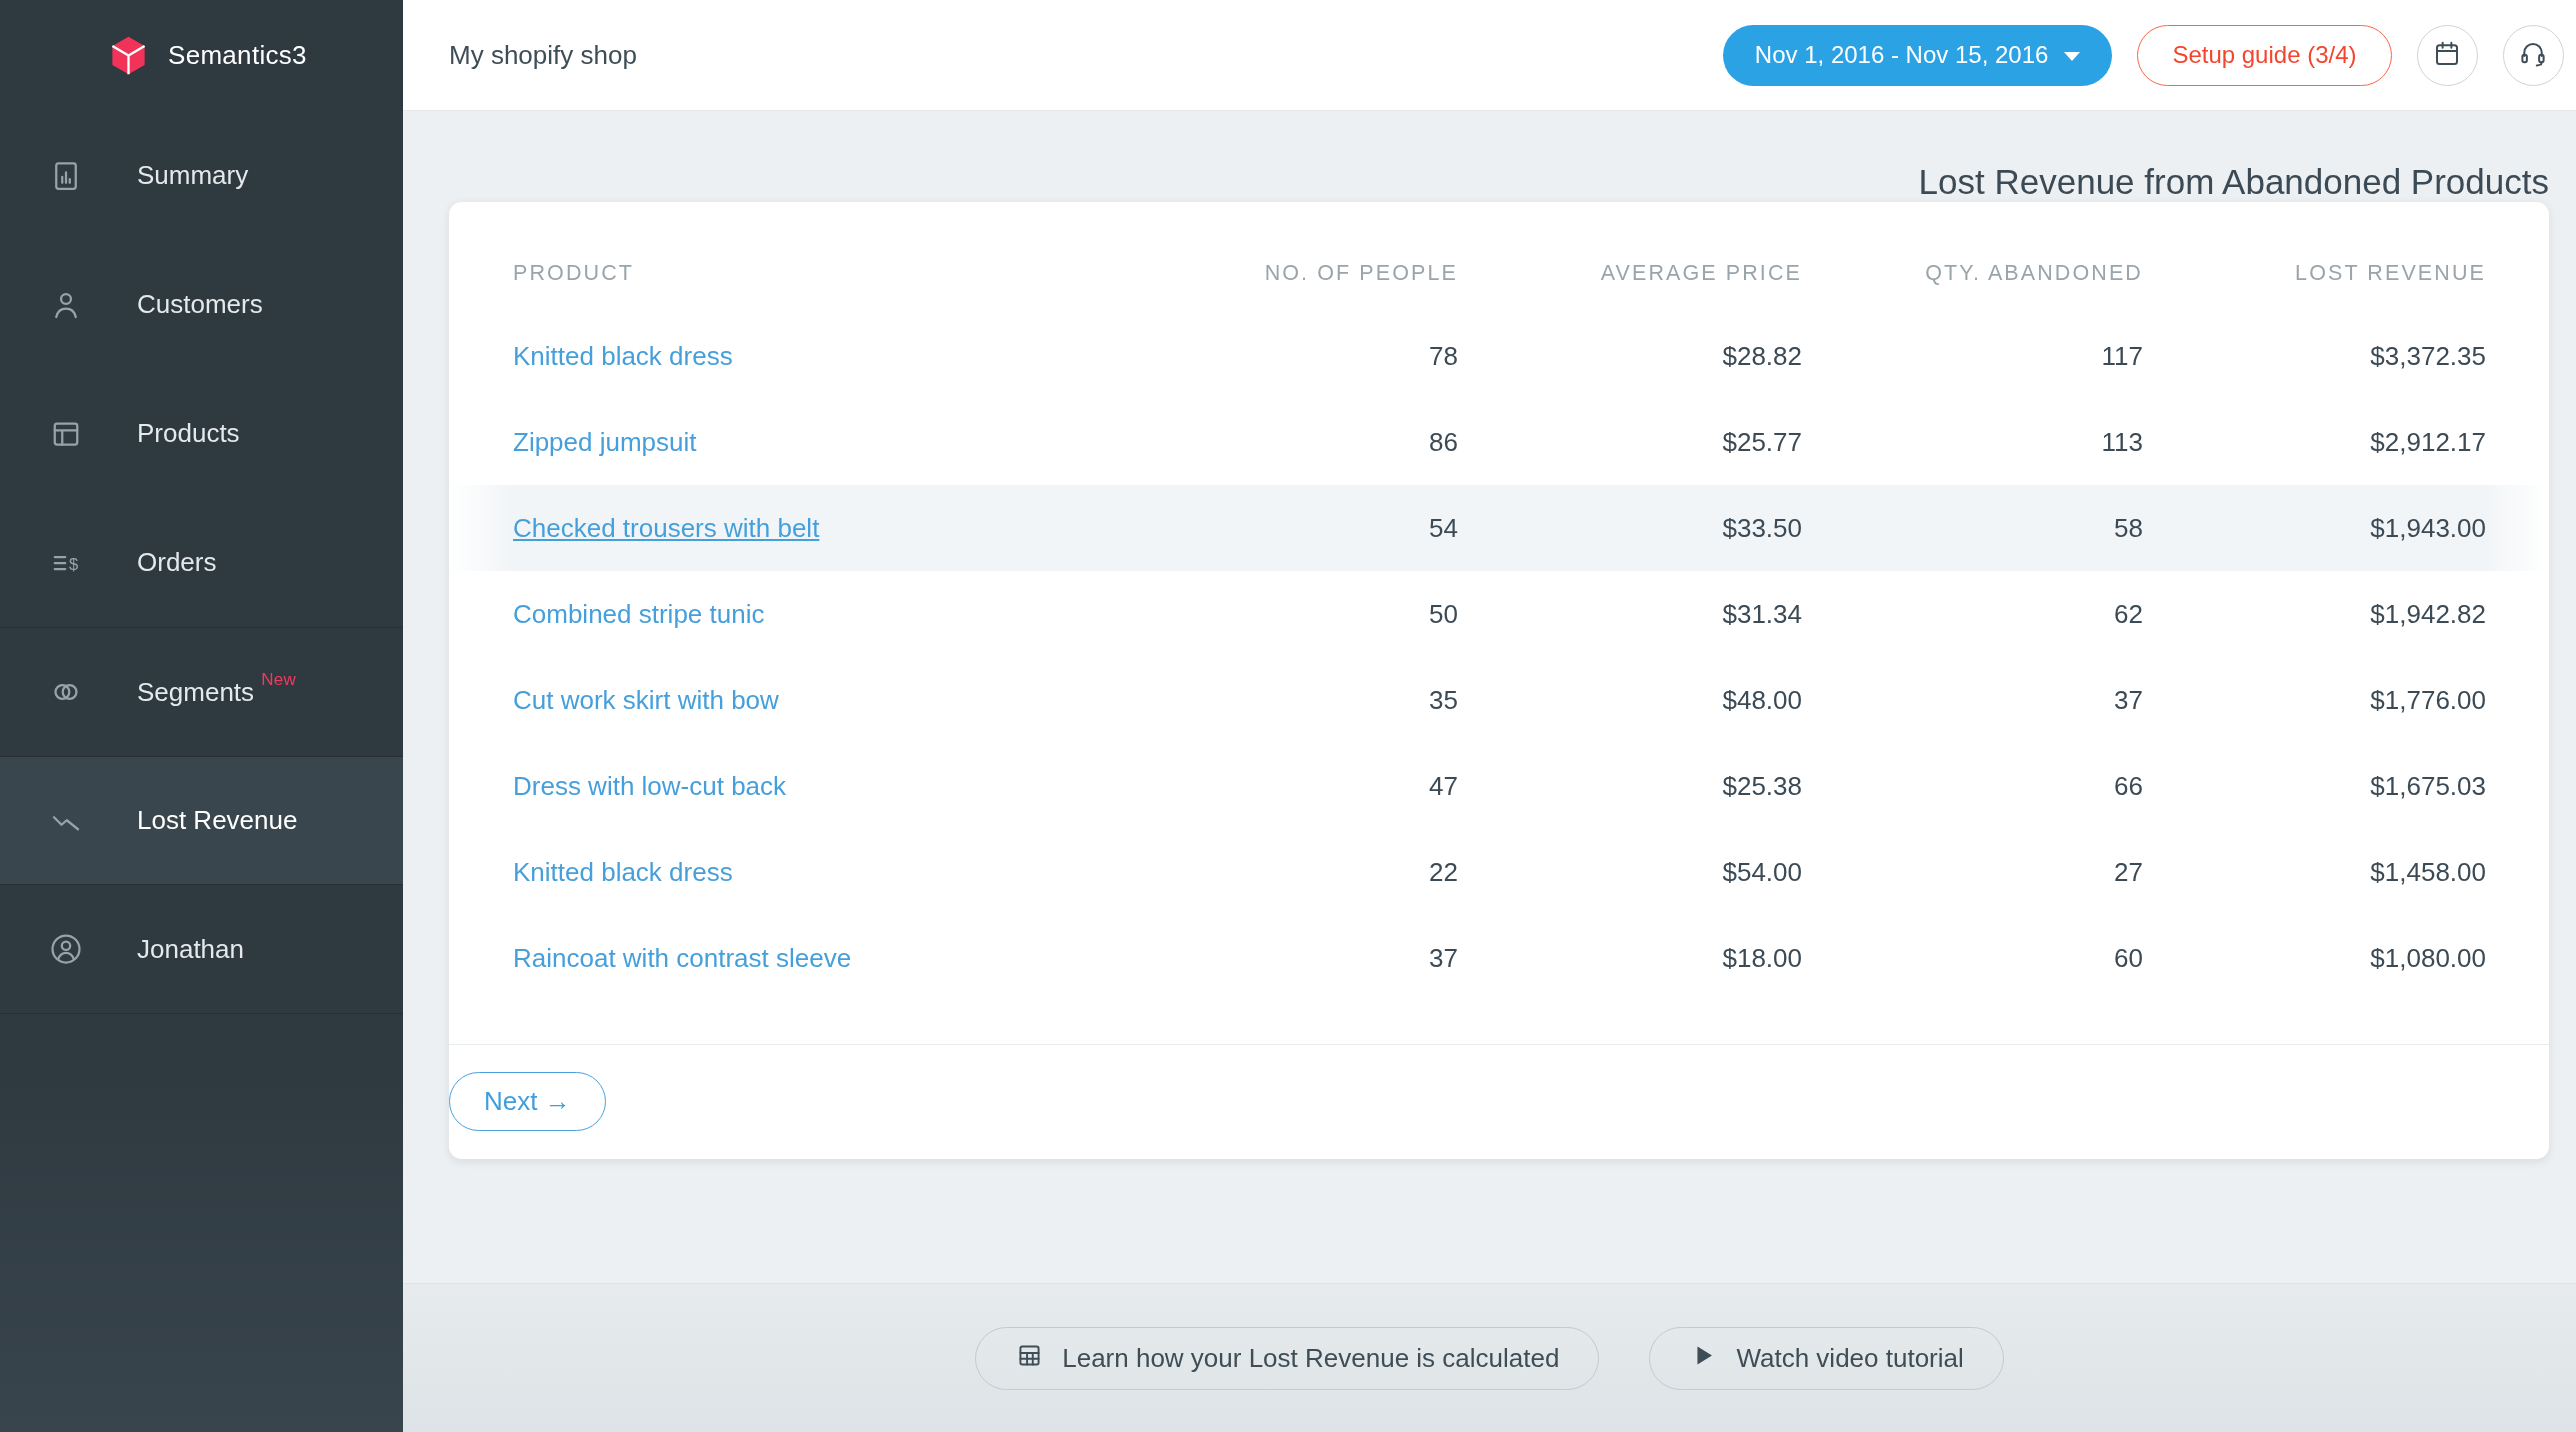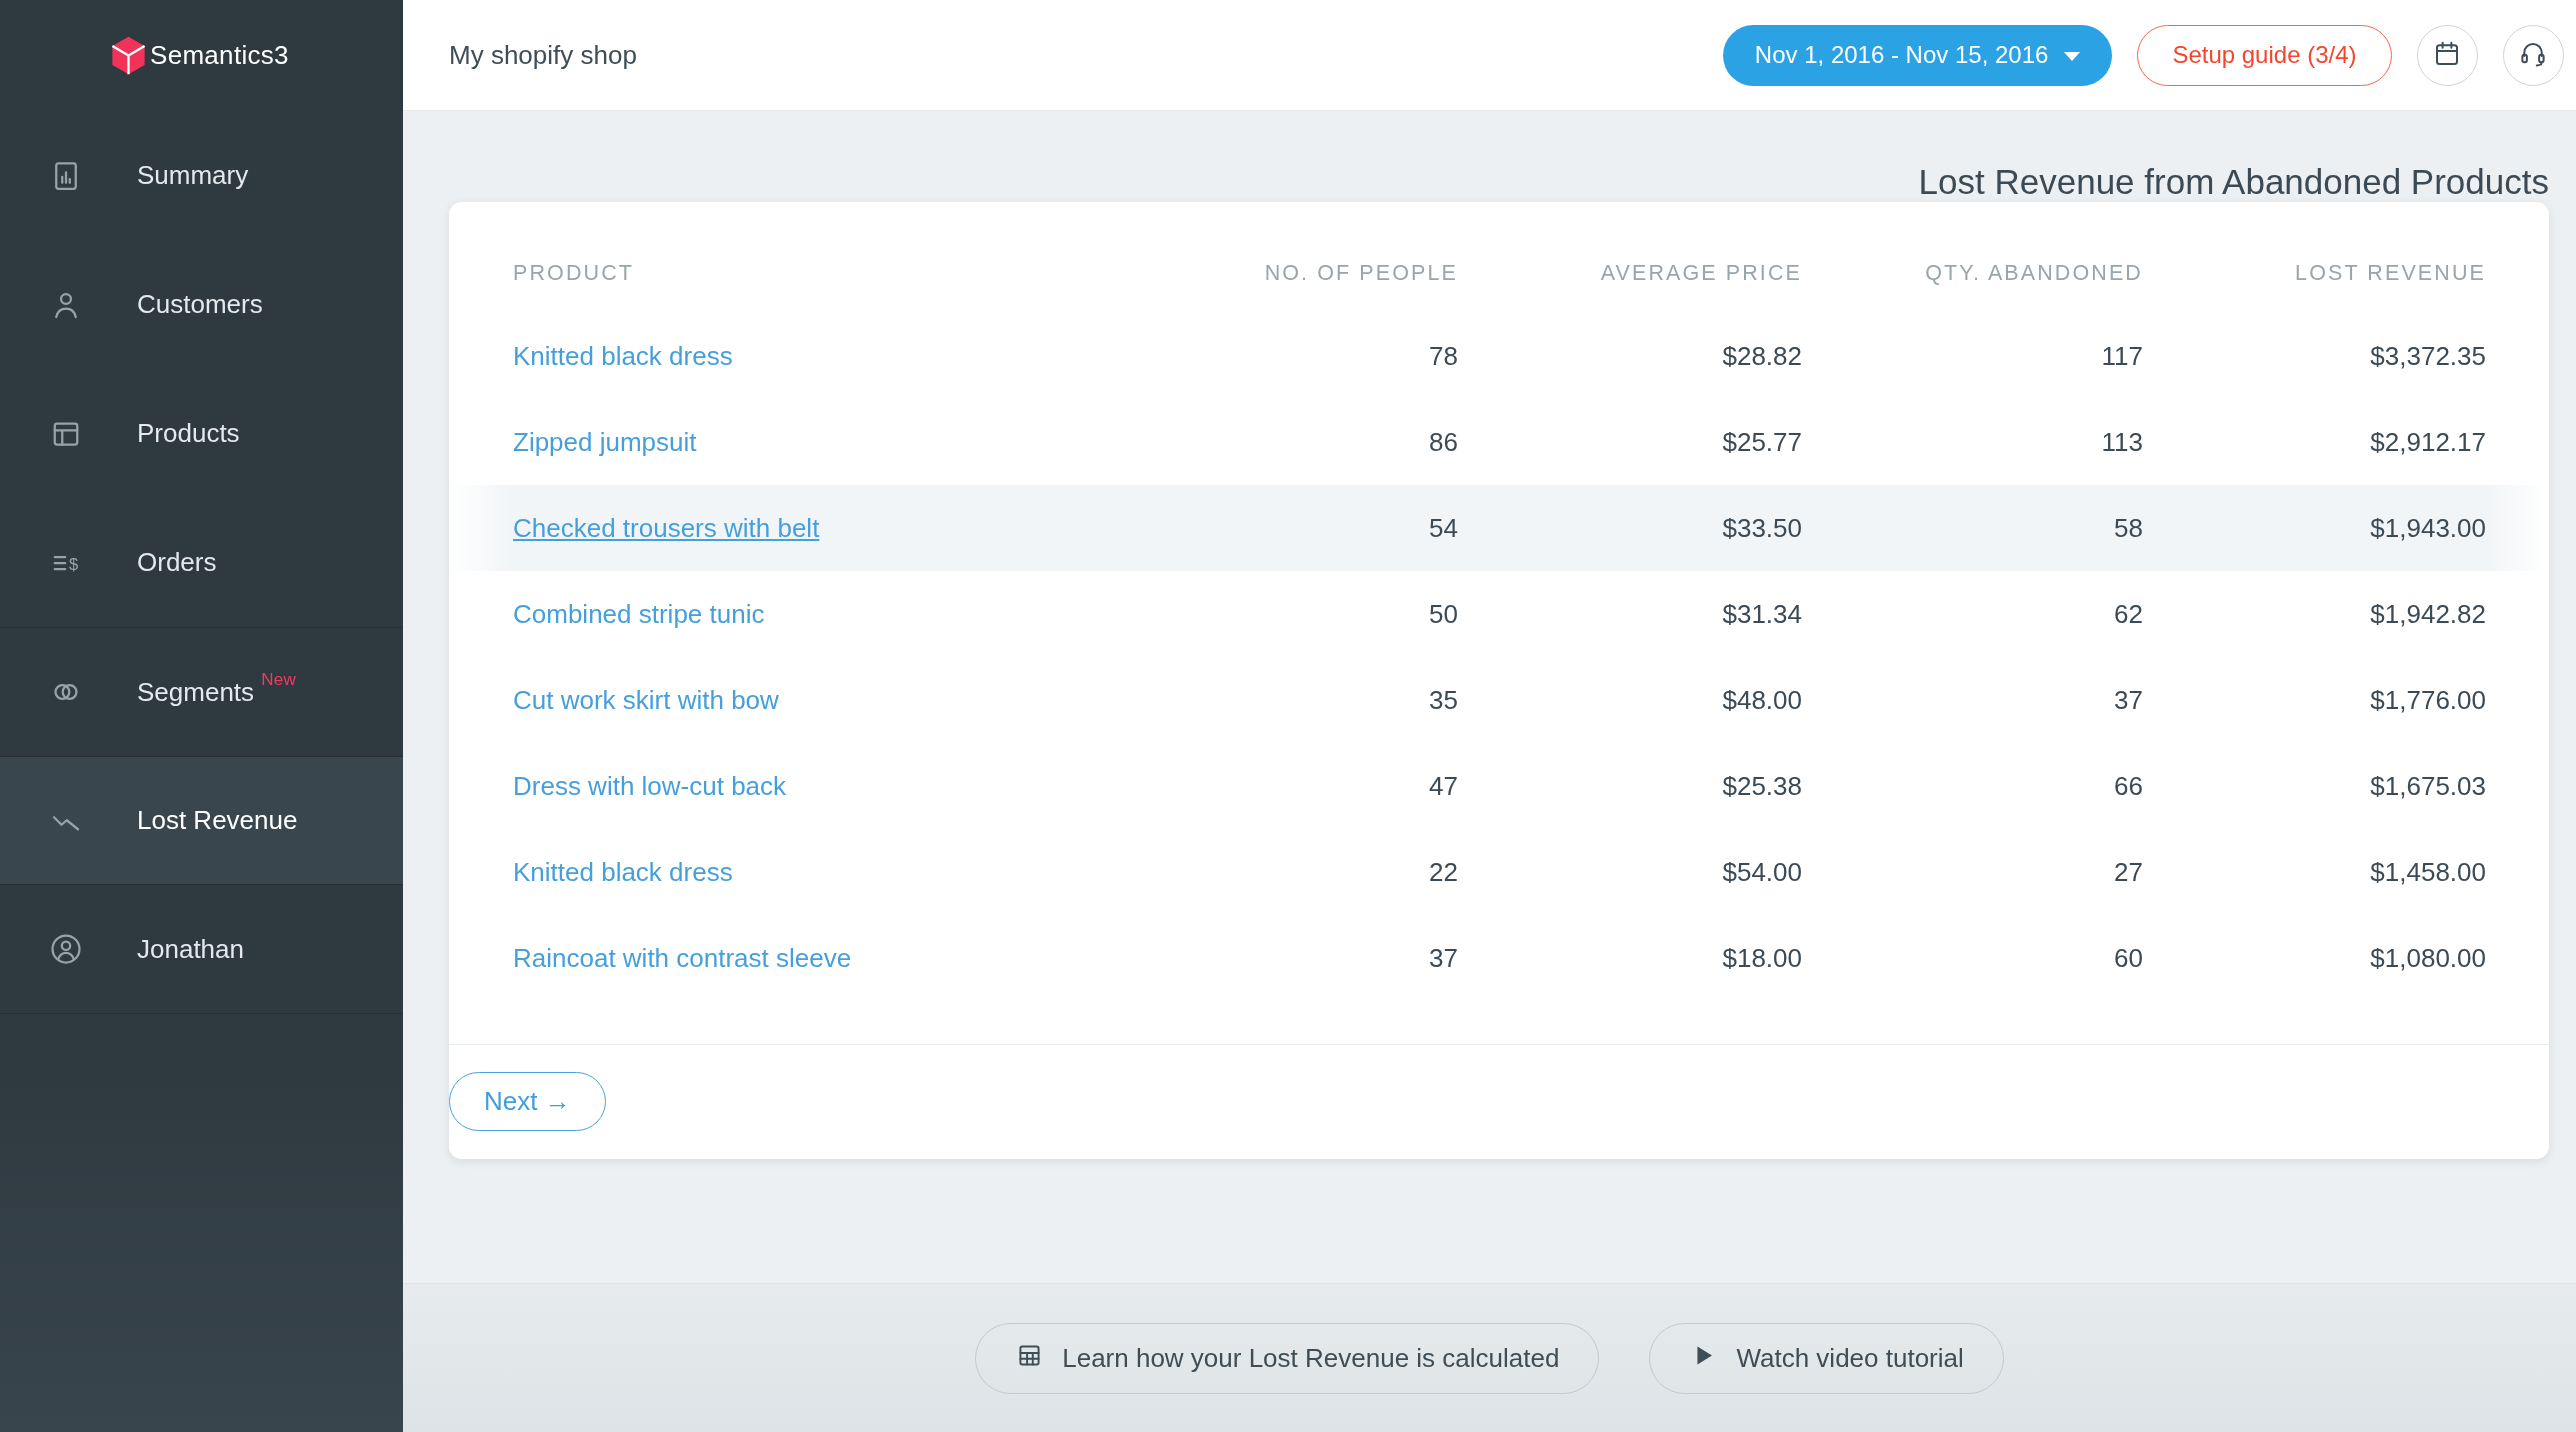--- a/index.html
+++ b/index.html
@@ -12,21 +12,21 @@
   .app { display:flex; width:2576px; height:1433px; }
 
   
   .sidebar {
     flex:0 0 403px; width:403px; height:100%;
     background:linear-gradient(180deg,#2e3940 0%,#2e3940 74%,#39454d 100%);
     color:#e4e9ec;
   }
   .logo-row {
     height:111px; display:flex; align-items:center;
-    padding-left:107px; cursor:pointer;
+    padding-left:107px; gap:18px; cursor:pointer;
   }
   .logo-row svg { width:43px; height:43px; display:block; }
   .brand-name { font-size:26px; color:#ffffff; letter-spacing:0.3px; }
   .nav-item {
     height:129px; display:flex; align-items:center;
     padding-left:48px; cursor:pointer; position:relative;
   }
   .nav-icon {
     width:36px; height:36px; color:#97a3aa; flex:0 0 36px;
     display:flex; align-items:center; justify-content:center;
@@ -116,21 +116,21 @@
   }
 
   
   .band {
     flex:0 0 150px;
     background:linear-gradient(180deg,#e7ebed 0%,#dde3e6 100%);
     border-top:0.9px solid #dde2e5;
     display:flex; align-items:center; justify-content:center; gap:50px;
   }
   .band-btn {
-    height:71px; padding:0 39px; border-radius:894px;
+    height:63px; padding:0 39px; border-radius:894px;
     border:1.8px solid #c2cbd0; background:transparent; color:#3f4d56;
     font-size:26px; display:flex; align-items:center; gap:18px; cursor:pointer;
   }
   .band-btn svg { width:29px; height:29px; }
 </style>
 </head>
 <body>
 
 <div class="app">
 

